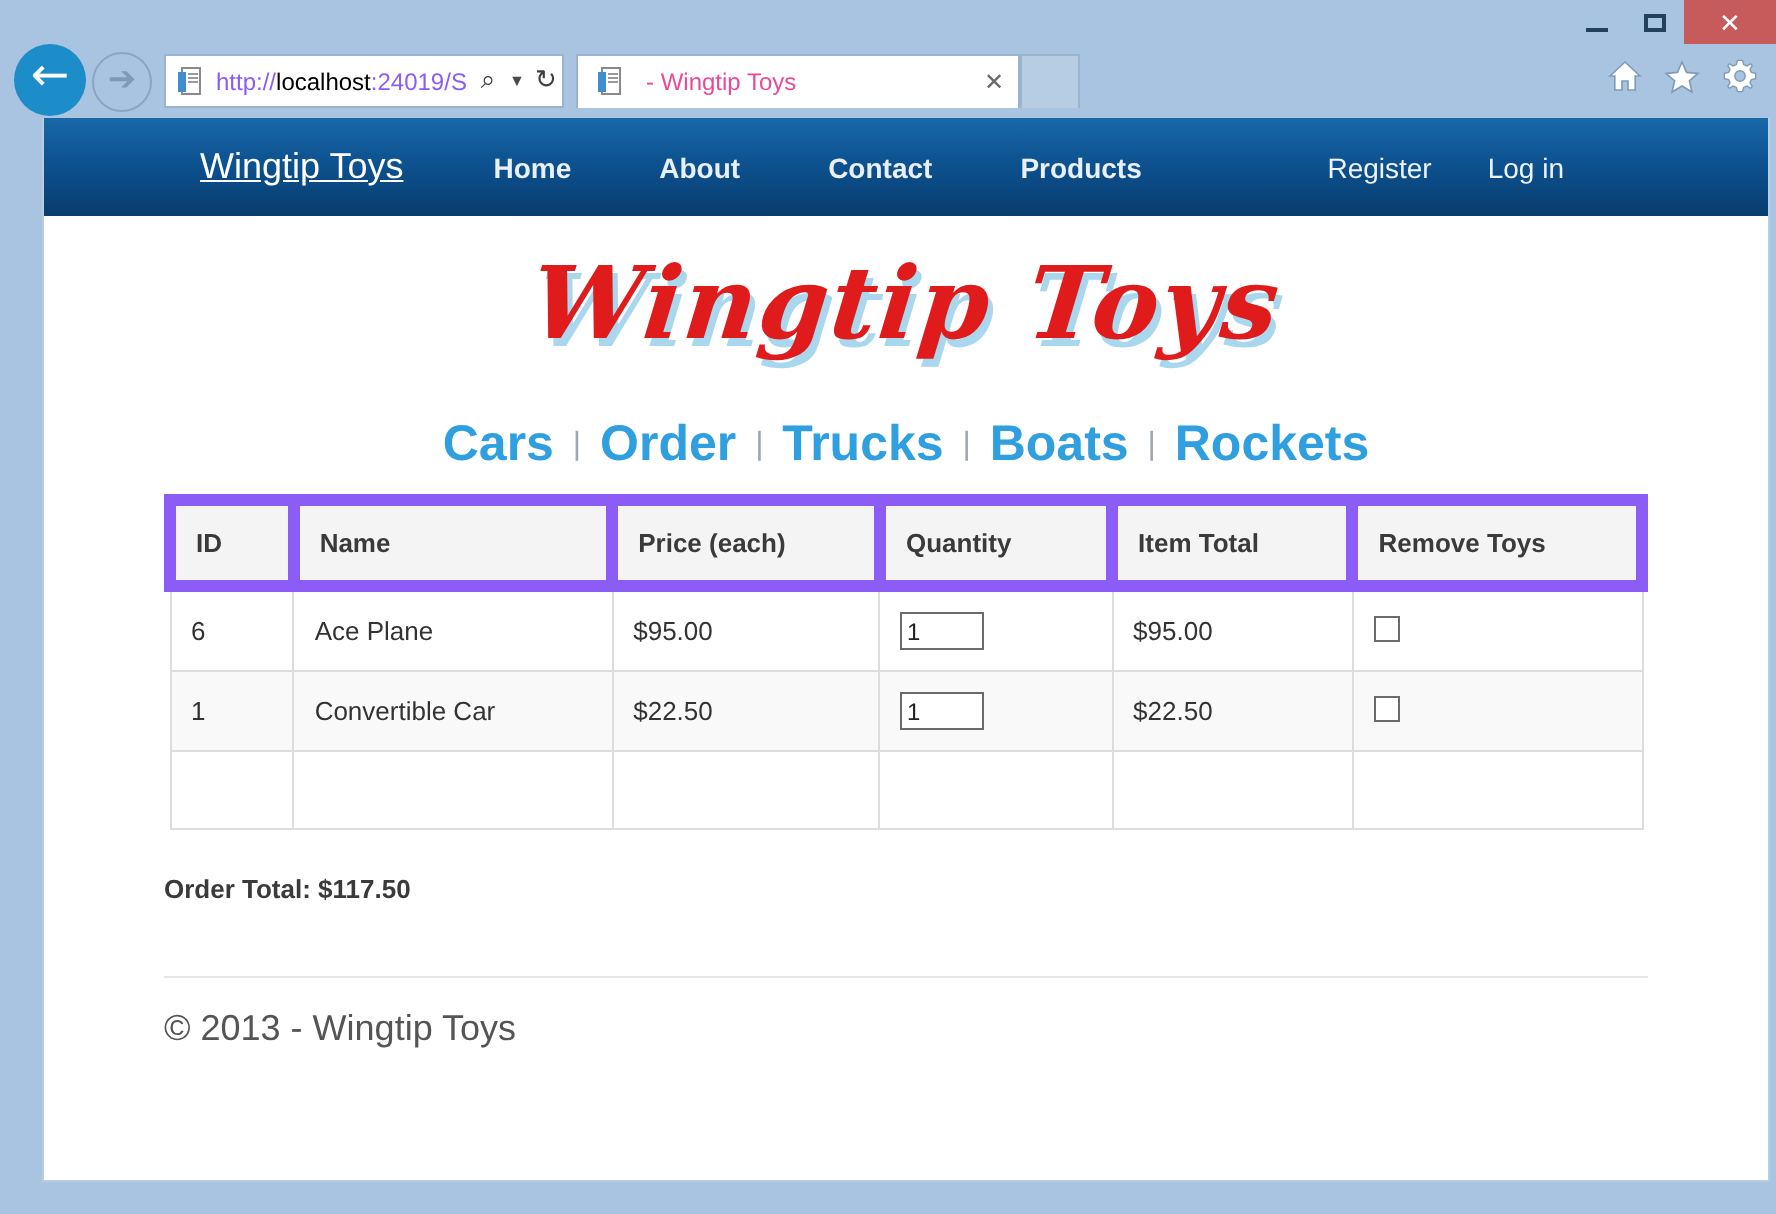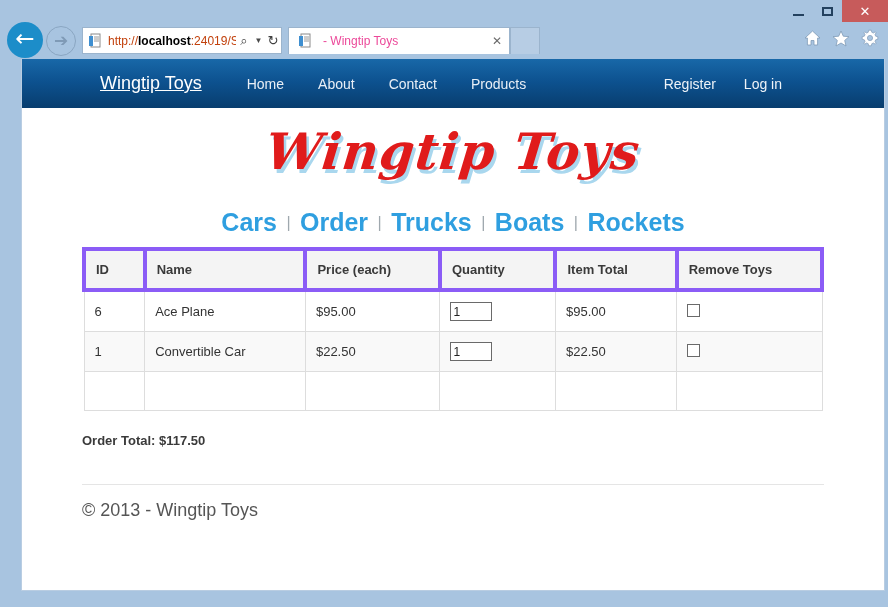--- a/index.html
+++ b/index.html
@@ -123,22 +123,22 @@
     position: relative;
   }
   .url-text {
     flex: 1;
     font-size: 12px;
     color: #333333;
     white-space: nowrap;
     overflow: hidden;
     font-family: "Liberation Sans", sans-serif;
   }
-  .url-text b { color: #000000; font-weight: bold; }
-  .url-text .dim { color: #c2410c; }
+  .url-text b { color: #000000; font-weight: normal; }
+  .url-text .dim { color: #8b5cf6; }
   .ab-icon {
     flex: none;
     width: 16px;
     text-align: center;
     color: #3f3f3f;
     font-size: 13px;
     font-family: "DejaVu Sans", sans-serif;
   }
   .ab-caret {
     flex: none;
@@ -230,21 +230,22 @@
   .brand {
     color: #ffffff;
     font-size: 18px;
     margin-left: 78px;
     margin-right: 28px;
     white-space: nowrap;
   }
   .nav-links {
     display: flex;
     align-items: center;
-    gap: 0;
+    gap: 10px;
+    font-weight: bold;
   }
   .nav-links a {
     color: #e9eff6;
     font-size: 14px;
     text-decoration: none;
     padding: 0 17px;
     white-space: nowrap;
   }
   .nav-right {
     position: absolute;
@@ -319,21 +320,21 @@
     width: 100%;
     font-size: 13px;
     color: #333333;
   }
   table#cart th {
     background: #f4f4f4;
     text-align: left;
     font-weight: bold;
     color: #3a3a3a;
     padding: 11px 10px;
-    border: 4px solid #8b5cf6;
+    border: 6px solid #8b5cf6;
     font-size: 13px;
   }
   table#cart td {
     padding: 10px 10px;
     border: 1px solid #dddddd;
     vertical-align: middle;
     height: 18px;
   }
   table#cart tbody tr:nth-child(even) td {
     background: #f9f9f9;

